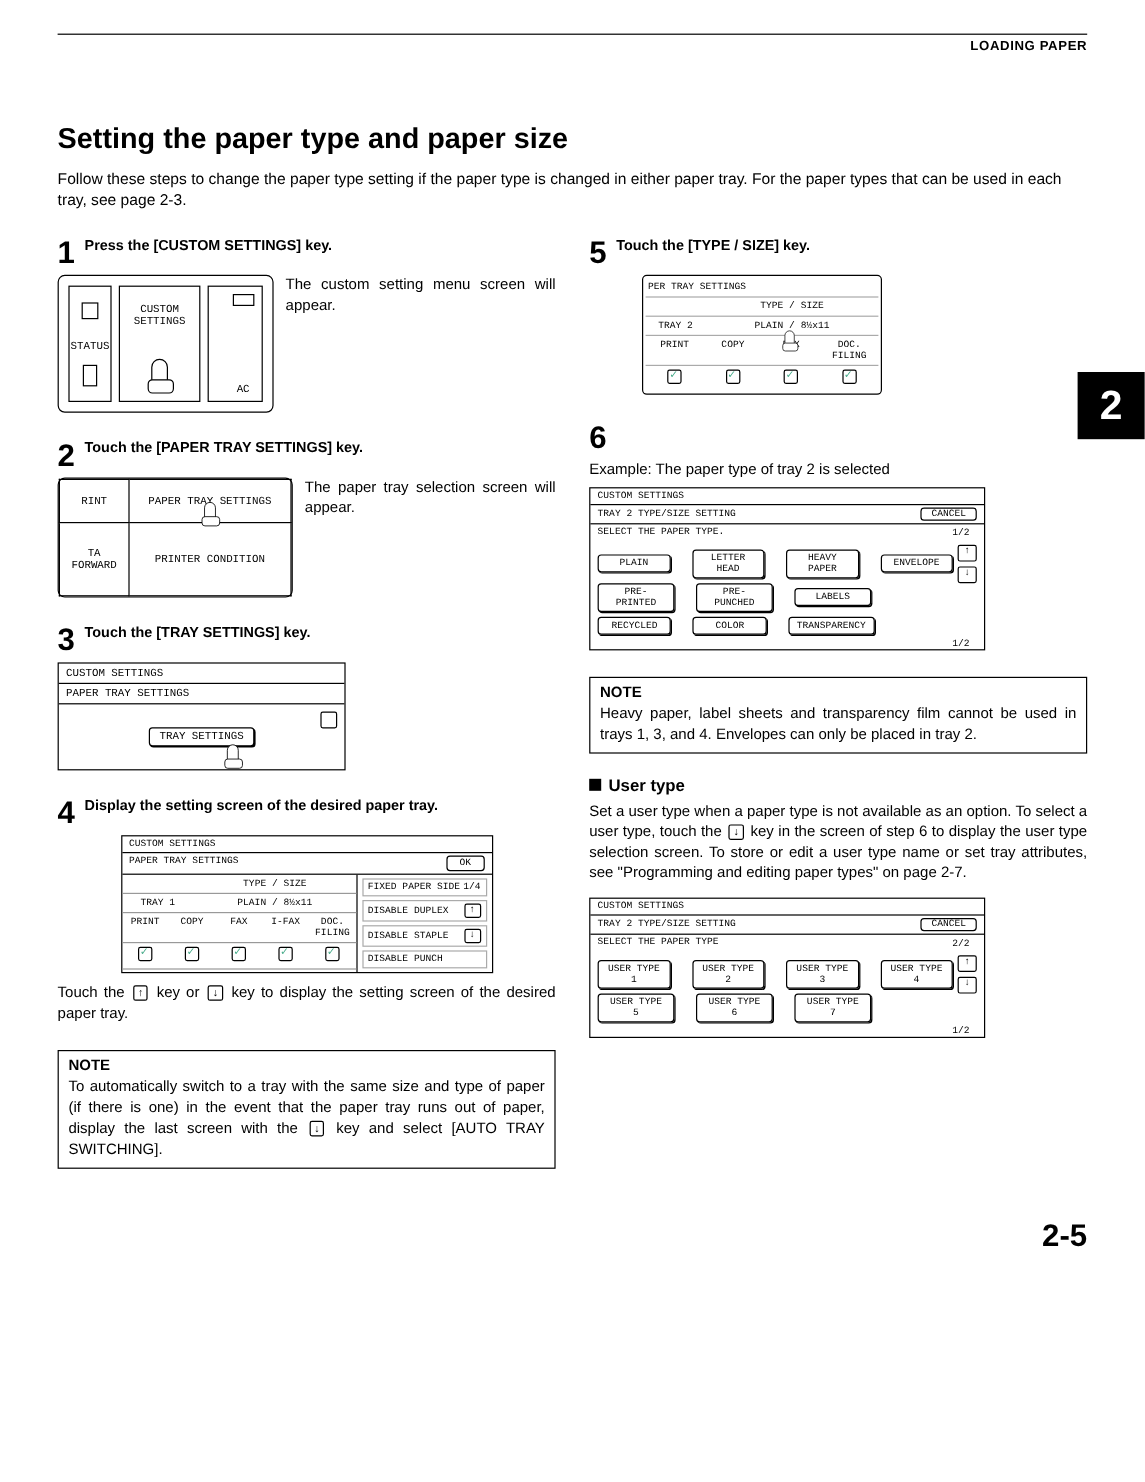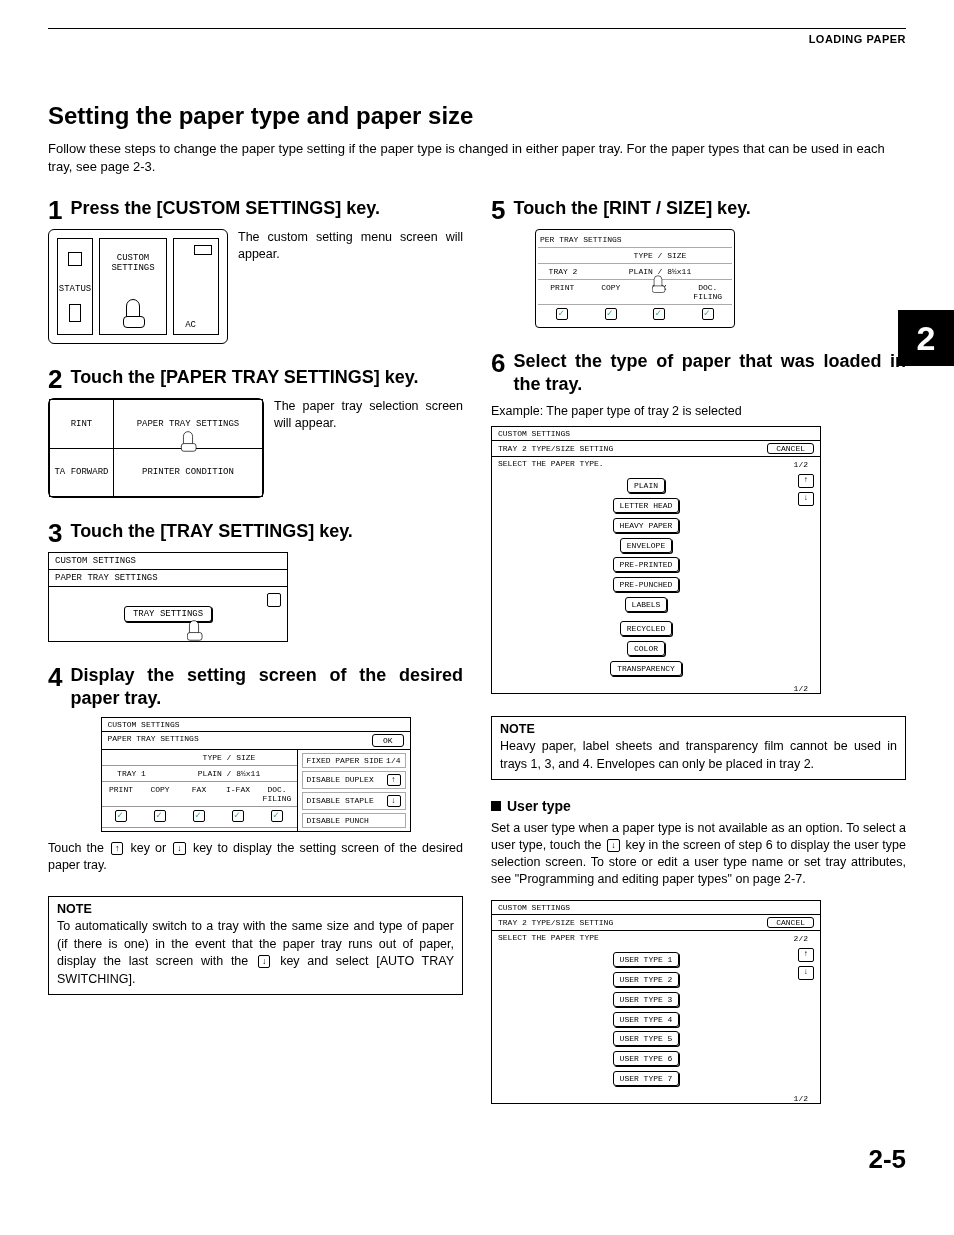--- a/index.html
+++ b/index.html
@@ -14,21 +14,21 @@
   }
   .top-rule { border-bottom: 1px solid #000; margin-bottom: 4px; }
   .running-head { text-align: right; font-weight: bold; font-size: 11px; letter-spacing: 0.5px; margin-bottom: 57px; }
   h1 { font-size: 24px; font-weight: bold; margin-bottom: 10px; }
   .intro { font-size: 13px; line-height: 1.35; margin-bottom: 22px; }
   .columns { display: flex; gap: 28px; }
   .col { flex: 1 1 0; min-width: 0; }
   .step { margin-bottom: 22px; }
   .step-head { display: flex; align-items: flex-start; gap: 8px; margin-bottom: 6px; }
   .step-num { font-size: 26px; font-weight: bold; line-height: 1; }
-  .step-title { font-weight: bold; font-size: 18px; line-height: 1.3; flex: 1; text-align: justify; }
+  .step-title { font-weight: bold; font-size: 12px; line-height: 1.3; flex: 1; text-align: justify; }
   .step-body { display: flex; gap: 10px; align-items: flex-start; }
   .step-text { font-size: 12.5px; line-height: 1.35; text-align: justify; }
   .mono { font-family: "Courier New", monospace; font-size: 9px; }
   .mono-sm { font-family: "Courier New", monospace; font-size: 8px; }
   .note-box { border: 1px solid #000; font-size: 12.5px; line-height: 1.4; text-align: justify; }
   .note-box .note-label { font-weight: bold; padding: 4px 8px 0 8px; }
   .note-box .note-body { padding: 0 8px 6px 8px; }
   .inline-keyicon { display: inline-block; border: 1px solid #000; border-radius: 2px; font-size: 9px; line-height: 1; padding: 1px 3px; vertical-align: 1px; margin: 0 2px; }
   .page-tab {
     position: absolute; right: 0; top: 310px;
@@ -50,21 +50,21 @@
   .dev1 .segA { width: 36px; }
   .dev1 .segB { width: 68px; position: relative; }
   .dev1 .segC { flex: 1; position: relative; }
   .tiny-rect { border: 1px solid #000; background: #fff; }
   .dev1 .segA .sq { width: 14px; height: 14px; margin-bottom: 18px; }
   .dev1 .segA .sq2 { width: 12px; height: 18px; }
   .finger { width: 14px; height: 22px; border: 1px solid #000; border-top-left-radius: 7px; border-top-right-radius: 7px; position: relative; background: #fff; }
   .finger::after { content: ""; position: absolute; bottom: -8px; left: -4px; width: 20px; height: 10px; border: 1px solid #000; border-radius: 4px; background: #fff; }
 
   
-  .dev2 { width: 216px; height: 100px; }
+  .dev2 { width: 196px; height: 100px; }
   .dev2 table { width: 100%; height: 100%; border-collapse: collapse; }
   .dev2 td { border: 1px solid #000; text-align: center; vertical-align: middle; padding: 2px; }
 
   
   .dev3 { width: 240px; border: 1px solid #000; }
   .dev3 .row { border-bottom: 1px solid #000; padding: 3px 6px; display: flex; justify-content: space-between; align-items: center; }
   .dev3 .row:last-child { border-bottom: none; }
   .pill { border: 1px solid #000; border-radius: 3px; padding: 2px 8px; background: #fff; }
   .btn-sq { width: 14px; height: 14px; border: 1px solid #000; border-radius: 2px; }
 
@@ -85,21 +85,21 @@
   .dev5 { width: 200px; border: 1.5px solid #000; border-radius: 4px; padding: 2px; margin-left: 44px; }
   .dev5 .r { display: flex; border-bottom: 1px solid #aaa; }
   .dev5 .r:last-child { border-bottom: none; }
   .dev5 .c { flex: 1; text-align: center; padding: 3px 2px; }
 
   
   .dev6 { width: 330px; border: 1px solid #000; }
   .dev6 .bar { border-bottom: 1px solid #000; padding: 2px 6px; display: flex; justify-content: space-between; align-items: center; }
   .dev6 .grid { padding: 4px 6px 8px 6px; position: relative; }
   .dev6 .pg { position: absolute; right: 12px; font-size: 8px; }
-  .chiprow { display: flex; gap: 5px; margin: 4px 0; align-items: center; flex-direction: column; }
+  .chiprow { display: flex; gap: 18px; margin: 4px 0; align-items: center; }
   .chip { border: 1px solid #000; border-radius: 3px; padding: 2px 6px; font-size: 8px; font-family: "Courier New", monospace; text-align: center; box-shadow: 1px 1px 0 #000; flex: 1; }
   .scrollbtns { display: flex; flex-direction: column; gap: 4px; margin-left: 4px; }
   .scrollbtns .mini-btn { width: 16px; height: 14px; }
 
   .just { text-align: justify; }
 </style>
 </head>
 <body>
 
 <div class="top-rule"></div>
@@ -126,21 +126,21 @@
             <div class="mono">STATUS</div>
             <div class="tiny-rect sq2" style="margin-top:10px"></div>
           </div>
           <div class="seg segB">
             <div class="mono" style="text-align:center">CUSTOM SETTINGS</div>
             <div style="height:26px"></div>
             <div class="finger"></div>
           </div>
           <div class="seg segC">
             <div class="tiny-rect" style="width:18px;height:10px;position:absolute;top:6px;right:6px"></div>
-            <div class="mono" style="position:absolute;bottom:4px;right:22px">AC</div>
+            <div class="mono" style="position:absolute;bottom:4px;right:10px">AC</div>
           </div>
         </div>
         <div class="step-text" style="flex:1">The custom setting menu screen will appear.</div>
       </div>
     </div>
 
     <div class="step">
       <div class="step-head">
         <div class="step-num">2</div>
         <div class="step-title">Touch the [PAPER TRAY SETTINGS] key.</div>
@@ -256,21 +256,21 @@
       </div>
     </div>
 
   </div>
 
   <div class="col">
 
     <div class="step">
       <div class="step-head">
         <div class="step-num">5</div>
-        <div class="step-title">Touch the [RINT / SIZE] key.</div>
+        <div class="step-title">Touch the [TYPE / SIZE] key.</div>
       </div>
       <div class="dev5 mono-sm">
         <div class="r">
             <div class="c" style="text-align:left">PER TRAY SETTINGS</div>
           </div>
         <div class="r">
           <div class="c" style="flex:0 0 50px"></div>
           <div class="c">TYPE / SIZE</div>
         </div>
         <div class="r">
@@ -291,21 +291,20 @@
           <div class="c"><span class="ck"></span></div>
           <div class="c"><span class="ck"></span></div>
           <div class="c"><span class="ck"></span></div>
         </div>
       </div>
     </div>
 
     <div class="step">
       <div class="step-head">
         <div class="step-num">6</div>
-        <div class="step-title just">Select the type of paper that was loaded in the tray.</div>
       </div>
       <p class="step-text" style="margin:4px 0 6px 0">Example: The paper type of tray 2 is selected</p>
 
       <div class="dev6 mono-sm">
         <div class="bar">
             <span>CUSTOM SETTINGS</span>
           </div>
         <div class="bar">
           <span>TRAY 2 TYPE/SIZE SETTING</span>
           <span class="pill" style="padding:0 8px">CANCEL</span>

